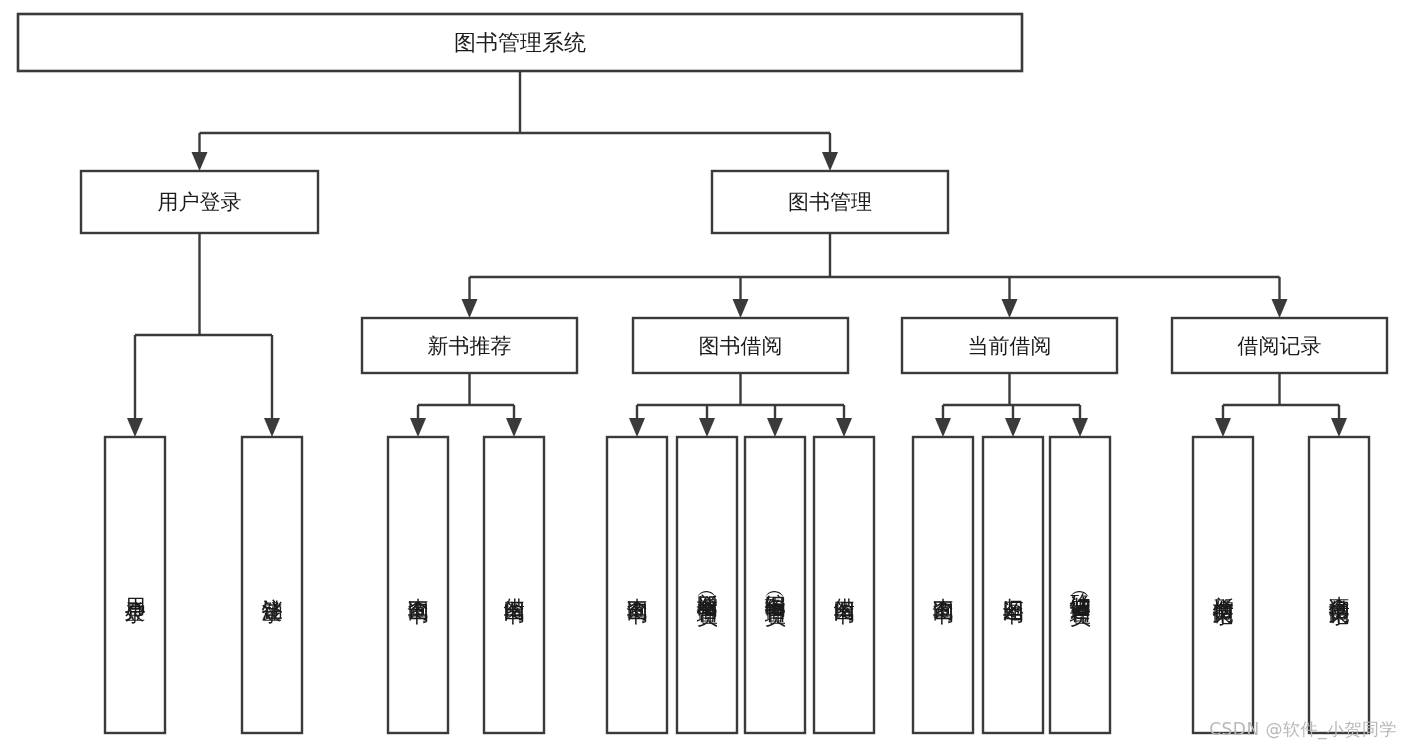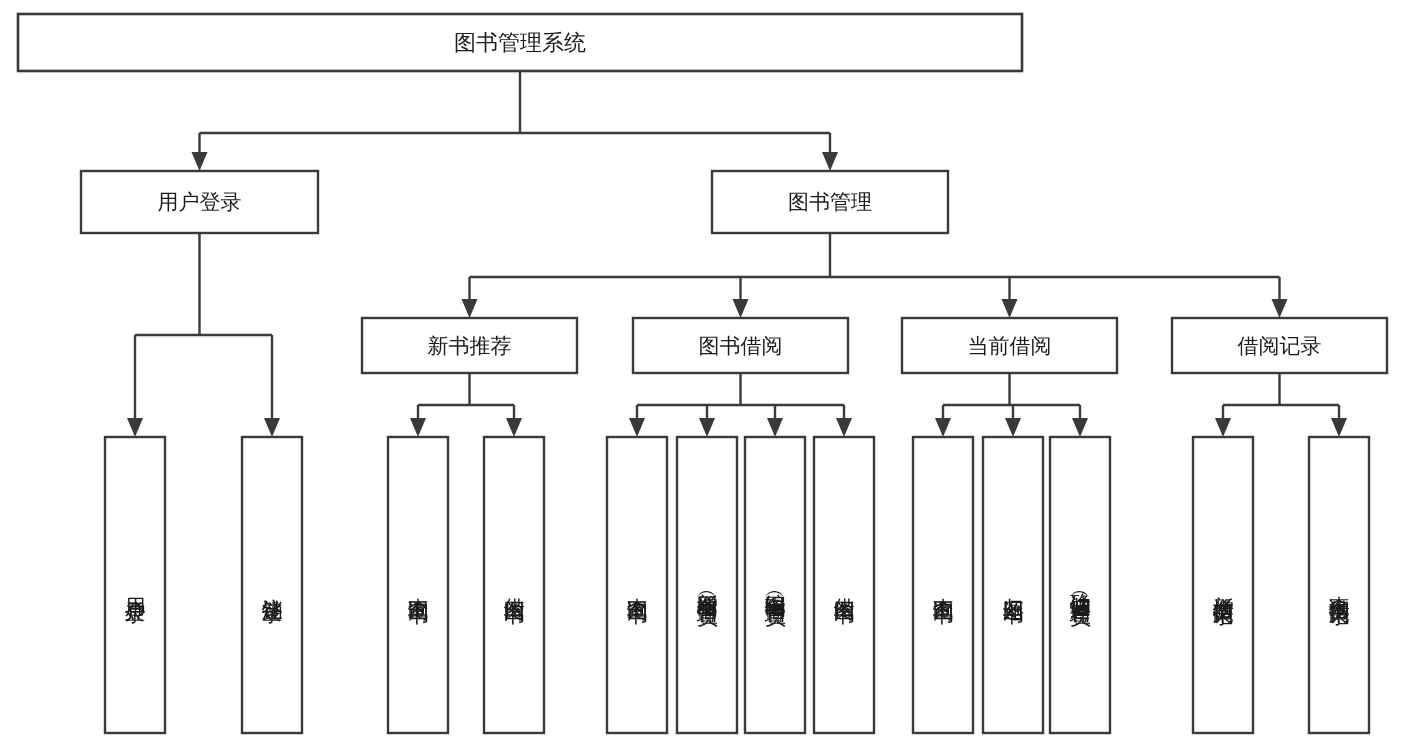--- a/index.html
+++ b/index.html
@@ -211,13 +211,14 @@
         <span class="leaf-label">确认归还（管理员）</span>
       </div>
       <div class="leaf-label-wrap" style="left: 1193px; top: 437px; width: 60px; height: 296px;">
         <span class="leaf-label">新增借阅记录</span>
       </div>
       <div class="leaf-label-wrap" style="left: 1309px; top: 437px; width: 60px; height: 296px;">
         <span class="leaf-label">查询借阅记录</span>
       </div>
     </div>
 
+  <div class="watermark">CSDN @软件_小贺同学</div>
 </div>
 
 </body></html>

